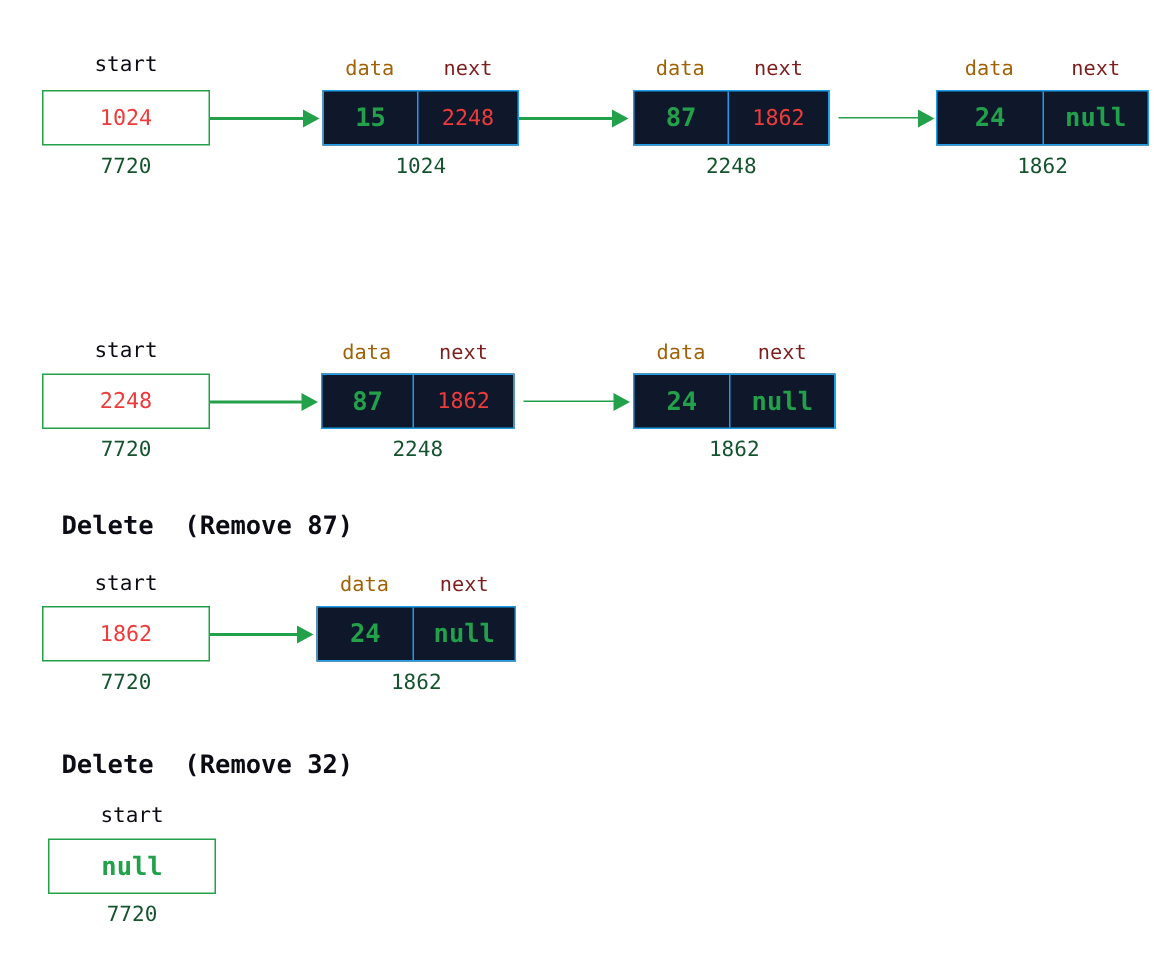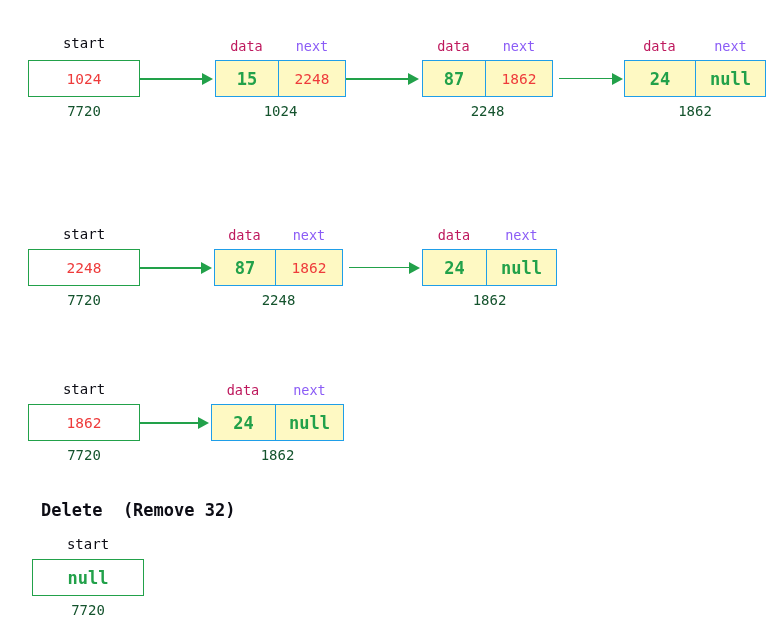--- a/index.html
+++ b/index.html
@@ -28,21 +28,21 @@
     font-family:"DejaVu Sans Mono",monospace;
     font-size:14.5px;color:#ee3b3b;
   }
   .startbox span.nullval{
     color:#22a14a;font-weight:bold;font-size:17px;
   }
 
   
   .node{
     position:absolute;box-sizing:border-box;
-    border:1.6px solid #1f9ee8;background:#fef9c3;
+    border:1.6px solid #1f9ee8;background:#0f172a;
     display:flex;
   }
   .cell{
     box-sizing:border-box;
     display:flex;align-items:center;justify-content:center;
     font-family:"DejaVu Sans Mono",monospace;
   }
   .cell.data{
     color:#22a14a;font-weight:bold;font-size:17px;
   }
@@ -54,22 +54,22 @@
     color:#22a14a;font-weight:bold;font-size:17px;
   }
 
   
   .lbl{
     position:absolute;white-space:pre;
     font-family:"DejaVu Sans Mono",monospace;
     text-align:center;
   }
   .lbl-start{font-size:14px;color:#0c0c14;}
-  .lbl-data{font-size:13.5px;color:#be185d;}
-  .lbl-next{font-size:13.5px;color:#8b5cf6;}
+  .lbl-data{font-size:13.5px;color:#a16207;}
+  .lbl-next{font-size:13.5px;color:#7f1d1d;}
   .lbl-addr{font-size:14px;color:#14532d;}
 
   
   .arrow{position:absolute;}
   .arrow .shaft{
     position:absolute;left:0;top:50%;
     height:2px;margin-top:-1px;background:#22a14a;
   }
   .arrow.thin .shaft{height:1.4px;margin-top:-0.7px;}
   .arrow .head{
@@ -157,20 +157,21 @@
   </div>
 
   <div class="lbl lbl-data" style="left:411px;top:227px;width:64px;">data</div>
   <div class="lbl lbl-next" style="left:475px;top:227px;width:71px;">next</div>
   <div class="node" style="left:411px;top:249px;width:135px;height:37px;">
     <div class="cell data" style="width:64px;">24</div>
     <div class="cell next isnull" style="width:71px;">null</div>
   </div>
   <div class="lbl lbl-addr" style="left:411px;top:292px;width:135px;">1862</div>
 
+  <div class="heading" style="left:30px;top:341px;">Delete  (Remove 87)</div>
 
   <div class="lbl lbl-start" style="left:17px;top:381px;width:112px;">start</div>
   <div class="startbox" style="left:17px;top:404px;width:112px;height:37px;">
     <span>1862</span>
   </div>
   <div class="lbl lbl-addr" style="left:17px;top:447px;width:112px;">7720</div>
 
   <div class="arrow" style="left:129px;top:404px;width:71px;height:37px;">
     <div class="shaft" style="width:60px;"></div>
     <div class="head" style="left:58px;"></div>

